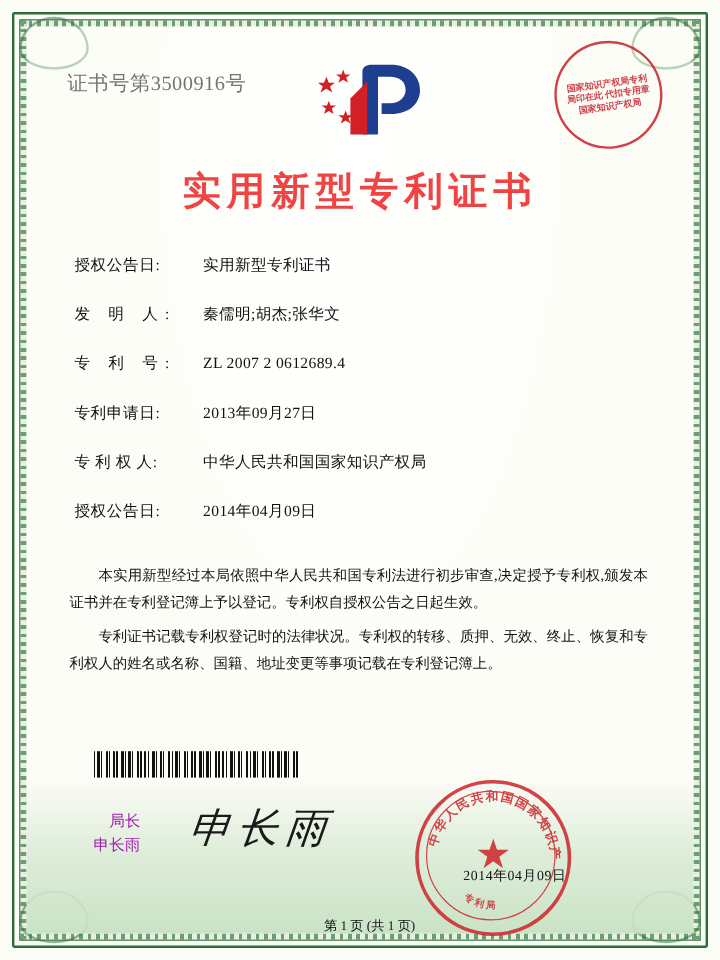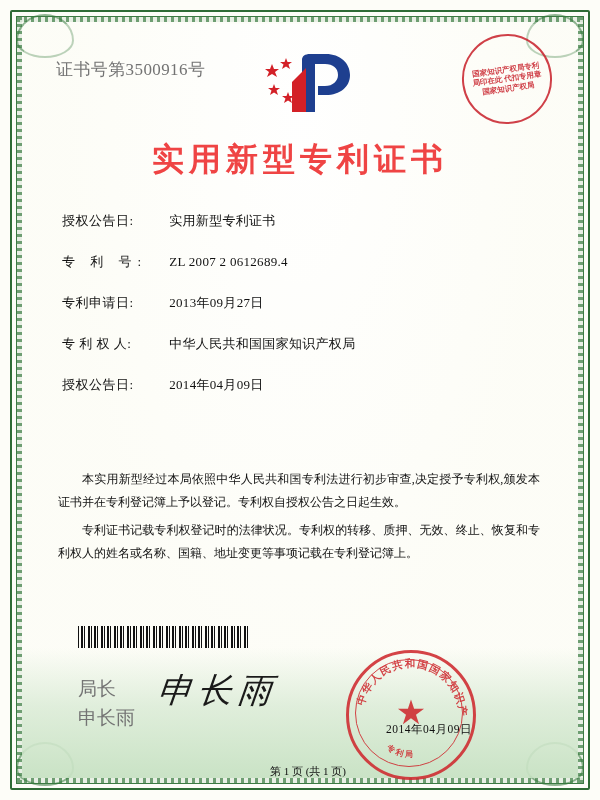--- a/index.html
+++ b/index.html
@@ -174,23 +174,24 @@
         #111 0 1px, transparent 1px 3px,
         #111 3px 5px, transparent 5px 6px,
         #111 6px 7px, transparent 7px 10px,
         #111 10px 12px, transparent 12px 13px);
   }
 
   
   .director {
     position: absolute;
     left: 78px; top: 674px;
-    font-size: 19px;
+    font-size: 13px;
     line-height: 1.55;
-    color: #737373;
+    color: #a21caf;
+    text-align: right;
   }
   .signature {
     position: absolute;
     left: 158px; top: 668px;
     font-size: 34px;
     font-family: "Liberation Serif", serif;
     font-style: italic;
     color: #1a1a1a;
     letter-spacing: 6px;
     transform: skewX(-6deg);
@@ -280,20 +281,24 @@
   <div class="red-seal-top">
     <div class="inner">国家知识产权局专利局印在此 代扣专用章 国家知识产权局</div>
   </div>
 
   <div class="doc-title">实用新型专利证书</div>
 
   <div class="fields">
     <div class="field-row">
       <span class="field-label">授权公告日:</span>
       <span class="field-value">实用新型专利证书</span>
+    </div>
+    <div class="field-row">
+      <span class="field-label sp">发 明 人:</span>
+      <span class="field-value">秦儒明;胡杰;张华文</span>
     </div>
     <div class="field-row">
       <span class="field-label sp">专 利 号:</span>
       <span class="field-value">ZL 2007 2 0612689.4</span>
     </div>
     <div class="field-row">
       <span class="field-label">专利申请日:</span>
       <span class="field-value">2013年09月27日</span>
     </div>
     <div class="field-row">

